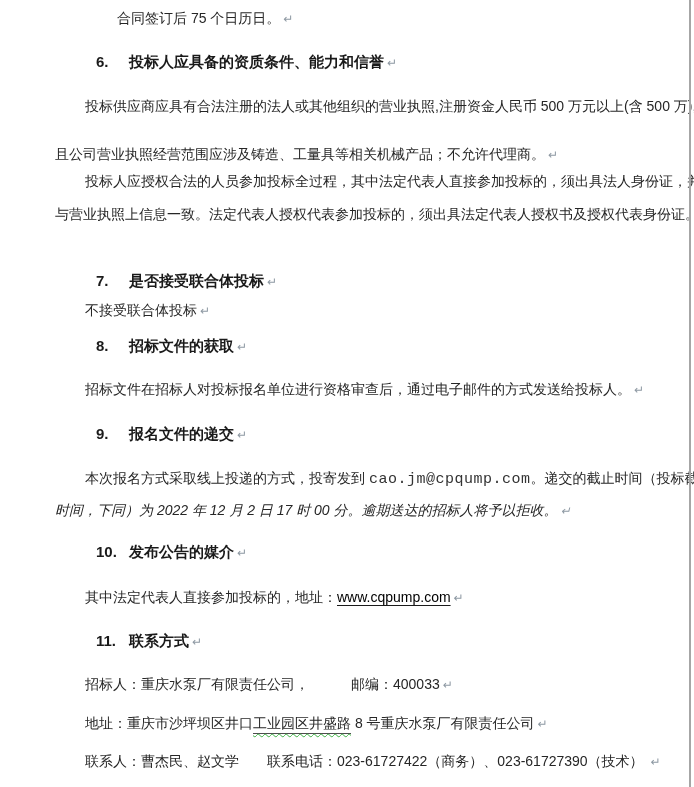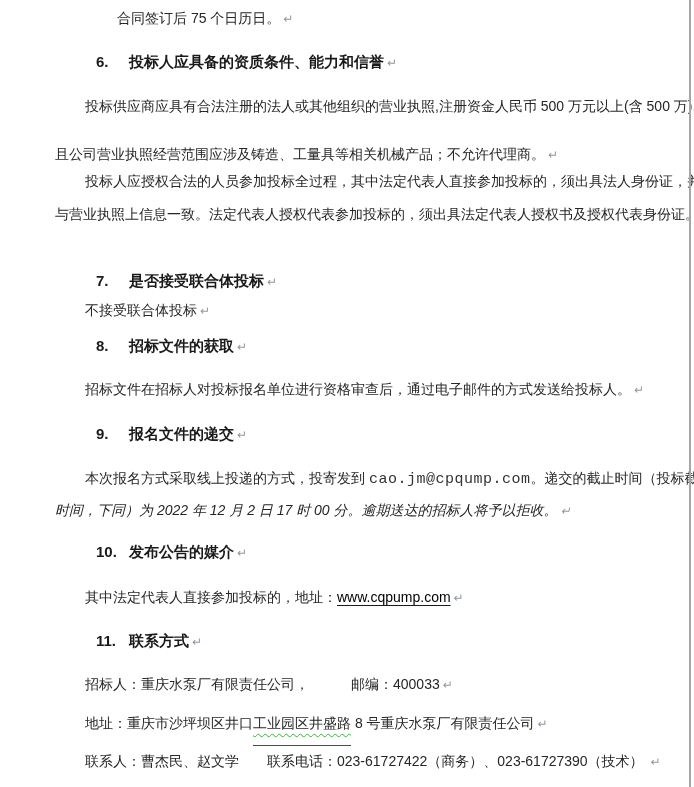--- a/index.html
+++ b/index.html
@@ -41,21 +41,21 @@
     text-decoration: underline;
     text-decoration-color: #1a1a1a;
     text-underline-offset: 3px;
     cursor: pointer;
   }
   .spell {
     border-bottom: 1px solid #4d4d4d;
     text-decoration: underline wavy #3cb043;
     text-decoration-thickness: 1px;
     text-underline-offset: 5px;
-    padding-bottom: 14px;
+    padding-bottom: 2px;
   }
   .pilcrow {
     color: #8e99a3;
     font-size: 12px;
     margin-left: 3px;
     font-weight: normal;
   }
   .right-edge {
     position: absolute;
     right: 3px;

